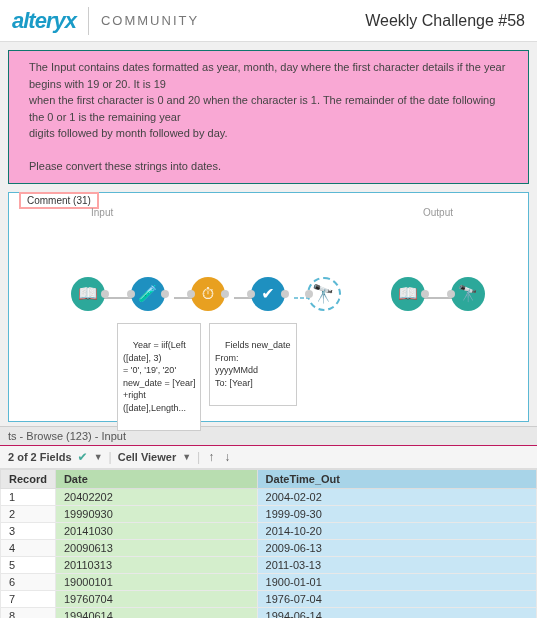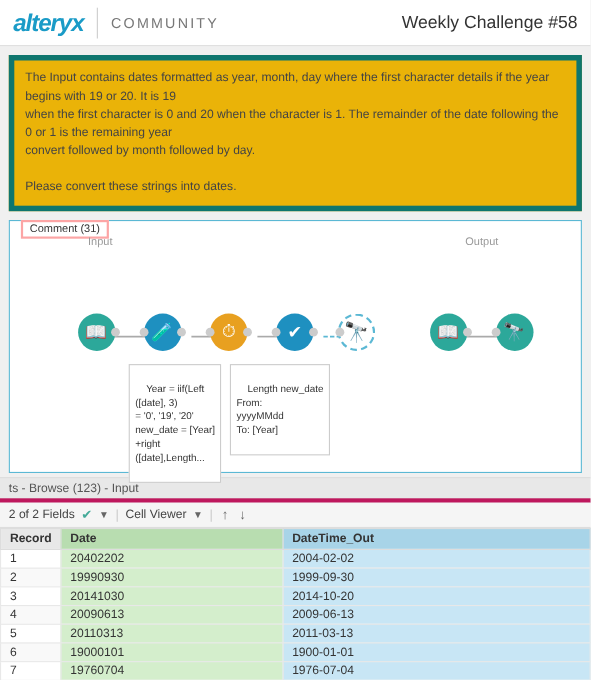--- a/index.html
+++ b/index.html
@@ -35,24 +35,24 @@
     .header-title {
       margin-left: auto;
       font-size: 16px;
       color: #333;
       font-weight: normal;
       text-align: center;
     }
 
     
     .description-box {
-      background: #eab308;
-      border: 5px solid #0f766e;
+      background: #f9a8d4;
+      border: 1px solid #0f766e;
       margin: 8px;
-      padding: 8px 10px;
+      padding: 8px 20px;
       font-size: 11px;
       color: #444;
       line-height: 1.5;
     }
 
     
     .workflow-area {
       margin: 0 8px 0 8px;
       border: 1px solid #5bb8d4;
       background: #fff;
@@ -148,36 +148,37 @@
     .bottom-panel {
       margin-top: 4px;
       background: #fff;
       border-top: 1px solid #ccc;
     }
     .panel-titlebar {
       background: #e8e8e8;
       padding: 3px 8px;
       font-size: 11px;
       color: #555;
-      border-bottom: 4px solid #be185d;
+      border-bottom: 1px solid #be185d;
     }
     .panel-toolbar {
       display: flex;
       align-items: center;
       padding: 4px 8px;
       background: #f5f5f5;
       border-bottom: 1px solid #ddd;
       gap: 6px;
     }
     .toolbar-item {
       font-size: 11px;
       color: #444;
       display: flex;
       align-items: center;
       gap: 3px;
+      font-weight: bold;
     }
     .toolbar-separator { color: #ccc; }
     .toolbar-chevron { font-size: 9px; color: #666; }
     .toolbar-count { font-size: 10px; color: #666; flex: 1; }
     .toolbar-arrow {
       font-size: 12px;
       color: #666;
       cursor: pointer;
       padding: 0 2px;
     }
@@ -216,29 +217,29 @@
 <div class="header">
   <span class="header-logo">alteryx</span>
   <div class="header-divider"></div>
   <span class="header-community">COMMUNITY</span>
   <span class="header-title">Weekly Challenge #58</span>
 </div>
 
 <div class="description-box">
   <span>The Input contains dates formatted as year, month, day where the first character details if the year begins with 19 or 20. It is 19</span><br>
   <span>when the first character is 0 and 20 when the character is 1. The remainder of the date following the 0 or 1 is the remaining year</span><br>
-  <span>convert followed by month followed by day.</span><br>
+  <span>digits followed by month followed by day.</span><br>
   <br>
   <span>Please convert these strings into dates.</span>
 </div>
 
 <div class="workflow-area">
   <span class="comment-label">Comment (31)</span>
 
-  <span class="section-label" style="top:14px; left:71px;">Input</span>
+  <span class="section-label" style="top:14px; left:82px;">Input</span>
   <span class="section-label" style="top:14px; left:414px;">Output</span>
 
   <svg class="connector-svg">
 
     <line x1="95" y1="105" x2="125" y2="105" stroke="#aaa" stroke-width="1.5"></line>
 
     <line x1="165" y1="105" x2="185" y2="105" stroke="#aaa" stroke-width="1.5"></line>
 
     <line x1="225" y1="105" x2="245" y2="105" stroke="#aaa" stroke-width="1.5"></line>
 
@@ -302,21 +303,21 @@
   <div class="tooltip-box" style="left:108px; top:130px;">
     <span>Year = iif(Left</span>
 <span>([date], 3)</span>
 <span>= '0', '19', '20'</span>
 <span>new_date = [Year]</span>
 <span>+right</span>
 <span>([date],Length...</span>
   </div>
 
   <div class="tooltip-box" style="left:200px; top:130px;">
-    <span>Length new_date</span>
+    <span>Fields new_date</span>
 <span>From:</span>
 <span>yyyyMMdd</span>
 <span>To: [Year]</span>
   </div>
 
 </div>
 
 <div class="bottom-panel">
   <div class="panel-titlebar">
     <span>ts - Browse (123) - Input</span>

